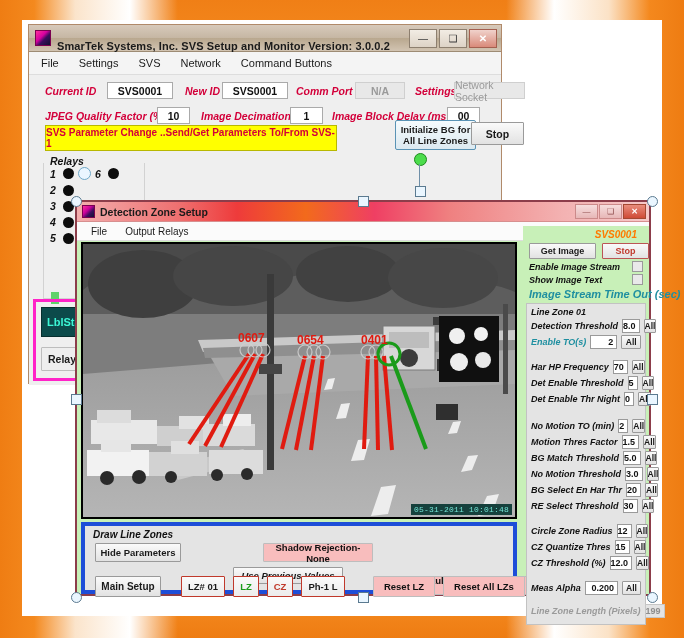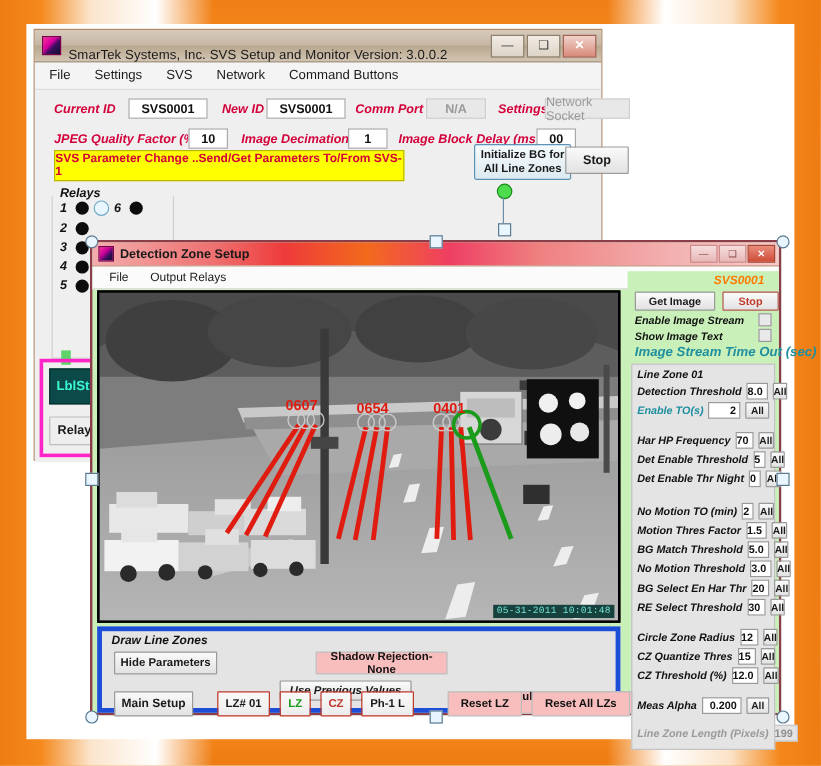--- a/index.html
+++ b/index.html
@@ -37,21 +37,21 @@
     display:flex;align-items:center;
     border-bottom:1px solid #9d8b74;
     position:relative;
   }
   .titlebar .appicon{
     width:14px;height:14px;margin-left:6px;margin-right:6px;
     background:linear-gradient(135deg,#ff2f9a 0%,#d600a0 40%,#3b0d5e 60%,#101030 100%);
     border:1px solid #7a0050;
   }
   .titlebar .ttl{
-    font-size:11px;color:#1a1a1a;font-weight:400;white-space:nowrap;
+    font-size:11px;color:#1a1a1a;font-weight:700;white-space:nowrap;
     letter-spacing:.1px;
     margin-top:16px;
   }
   .wbtns{position:absolute;right:4px;top:4px;display:flex;gap:2px;}
   .wbtn{
     width:26px;height:17px;border:1px solid #8d7f6f;
     background:linear-gradient(to bottom,#f2ece4,#ddd3c6);
     display:flex;align-items:center;justify-content:center;
     font-size:10px;color:#3b3b3b;line-height:1;
   }

